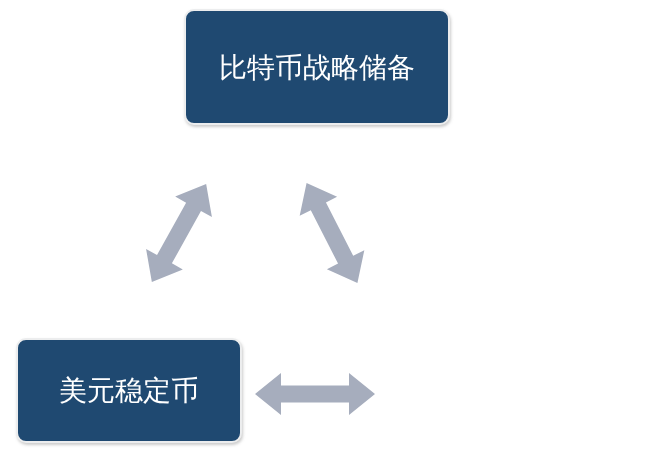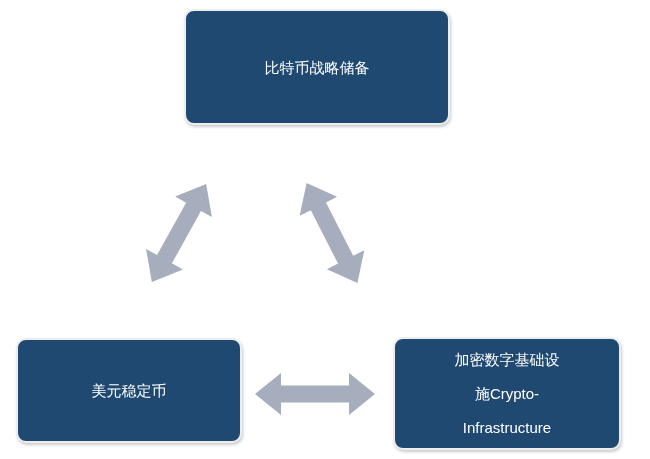--- a/index.html
+++ b/index.html
@@ -23,21 +23,21 @@
     border-radius: 10px;
     box-shadow: 1px 2px 3px rgba(110,110,110,0.35);
     color: var(--text-color, #ffffff);
     display: flex;
     flex-direction: column;
     justify-content: center;
     align-items: center;
     text-align: center;
   }
   .node .line {
-    font-size: 15px;
+    font-size: 28px;
     line-height: 45px;
     white-space: nowrap;
   }
   .node-top    { left: 184px; top: 9px;   width: 266px; height: 116px; }
   .node-left   { left: 16px;  top: 338px; width: 226px; height: 105px; }
   .node-right  { left: 393px; top: 337px; width: 228px; height: 113px; }
   .node-right .line { line-height: 34px; }
   .connector-layer {
     position: absolute;
     left: 0; top: 0;
@@ -61,19 +61,14 @@
   </svg>
 
   <div class="node node-top">
     <div class="line">比特币战略储备</div>
   </div>
 
   <div class="node node-left">
     <div class="line">美元稳定币</div>
   </div>
 
-  <div class="node node-right">
-    <div class="line">加密数字基础设</div>
-    <div class="line">施Crypto-</div>
-    <div class="line">Infrastructure</div>
-  </div>
 
 </div>
 
 </body></html>

